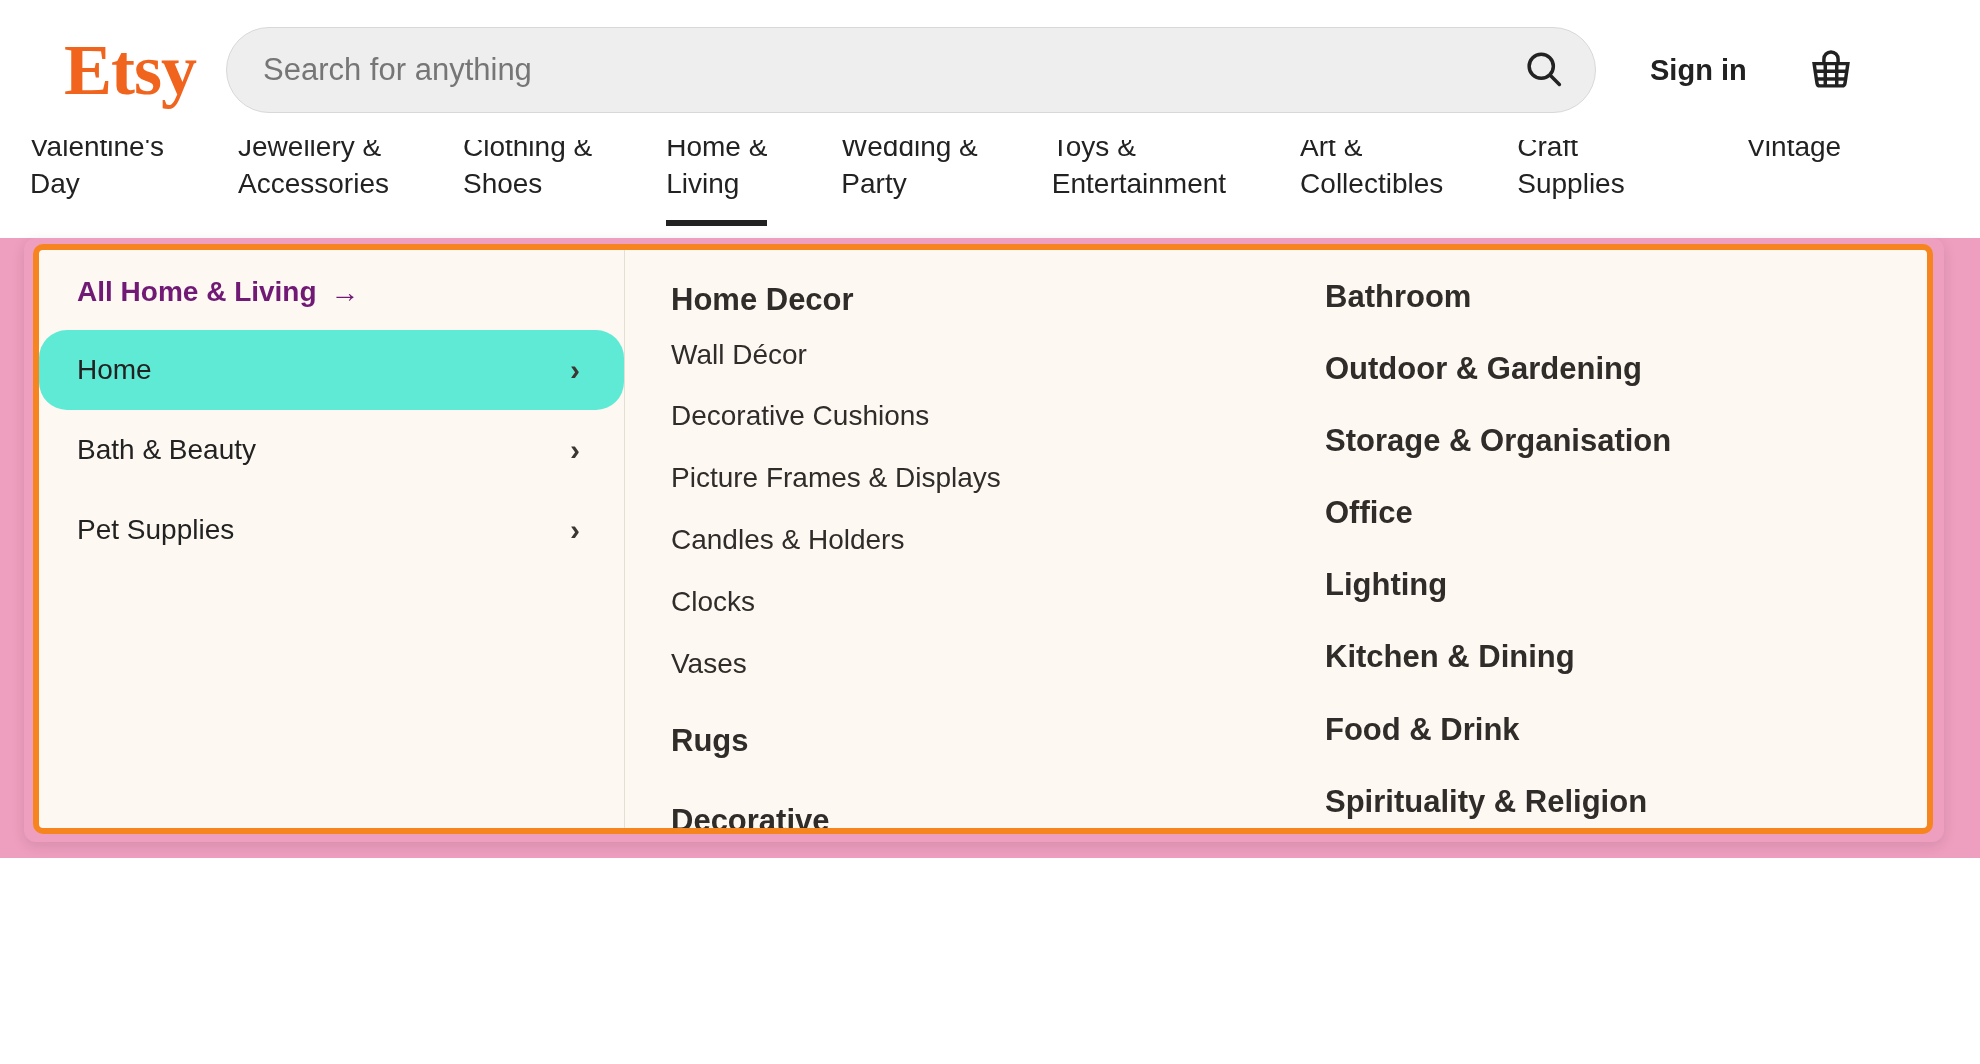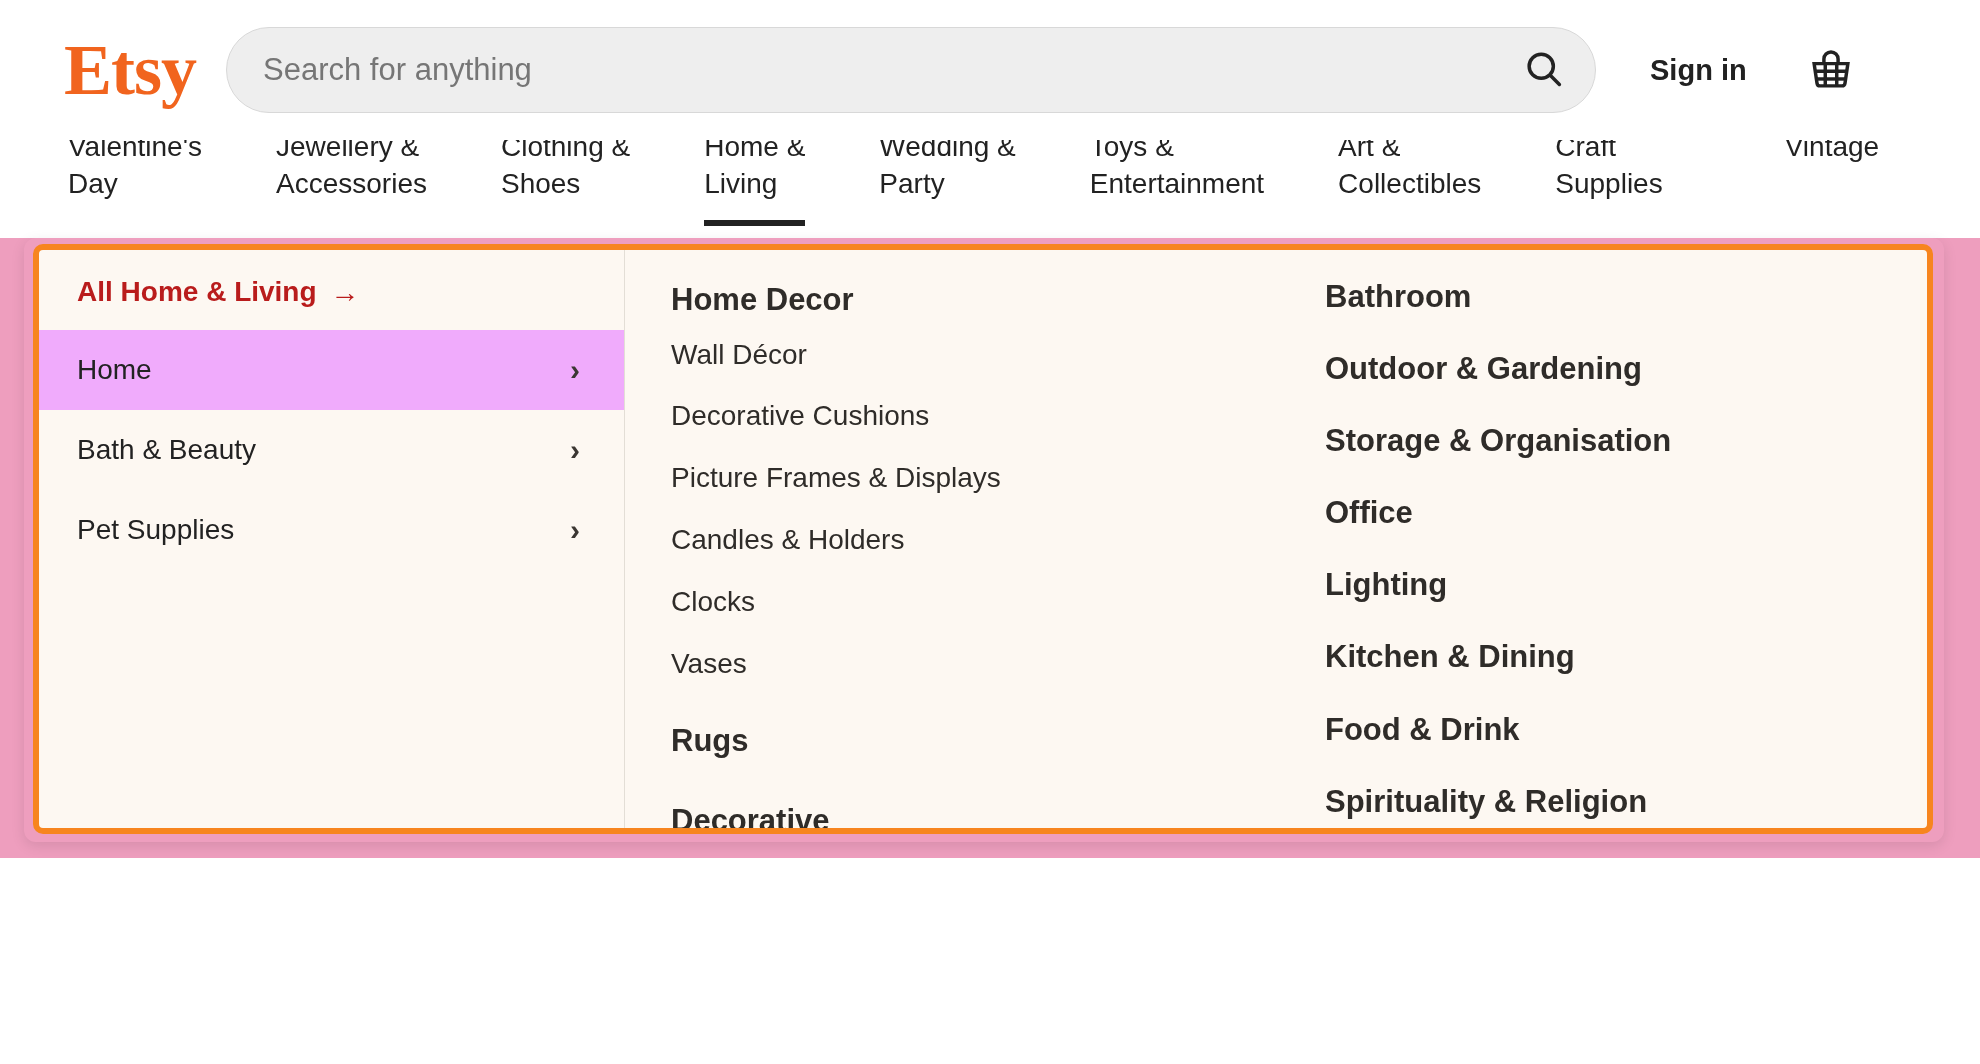--- a/index.html
+++ b/index.html
@@ -68,21 +68,21 @@
     background: transparent; border: none; cursor: pointer;
   }
 
   
   .nav {
     position: absolute; left: 0; top: 108px; width: 1980px; height: 130px;
     background: #ffffff; z-index: 25;
   }
   .nav-inner {
     display: flex; align-items: flex-start;
-    padding-left: 68px; padding-top: 12px;
+    padding-left: 30px; padding-top: 12px;
     gap: 0px;
   }
   .nav-item {
     position: relative;
     padding: 8px 26px 30px 0px;
     margin-right: 48px;
     font-size: 28px; line-height: 37px;
     color: #222222; cursor: pointer;
     white-space: pre-line;
     max-width: 230px;
@@ -113,31 +113,31 @@
   }
 
   
   .col-left {
     width: 586px; flex: 0 0 586px;
     border-right: 1px solid #e3ded6;
     padding-top: 0px;
   }
   .side-top {
     padding: 26px 40px 22px 38px;
-    font-size: 28px; font-weight: 700; color: #b91c1c;
+    font-size: 28px; font-weight: 700; color: #701a75;
     display: flex; align-items: center; gap: 14px;
     cursor: pointer;
   }
   .side-item {
     height: 80px;
     display: flex; align-items: center; justify-content: space-between;
     padding: 0 44px 0 38px;
     font-size: 28px; color: #222222; cursor: pointer;
   }
-  .side-item.selected { background: #f0abfc; }
+  .side-item.selected { background: #5eead4; border-radius: 28px; }
   .chev { color: #3b3733; font-size: 30px; font-weight: 700; line-height: 1; }
 
   
   .col-mid {
     width: 640px; flex: 0 0 640px;
     padding: 18px 0 0 46px;
   }
   .col-right {
     flex: 1;
     padding: 18px 0 0 60px;

